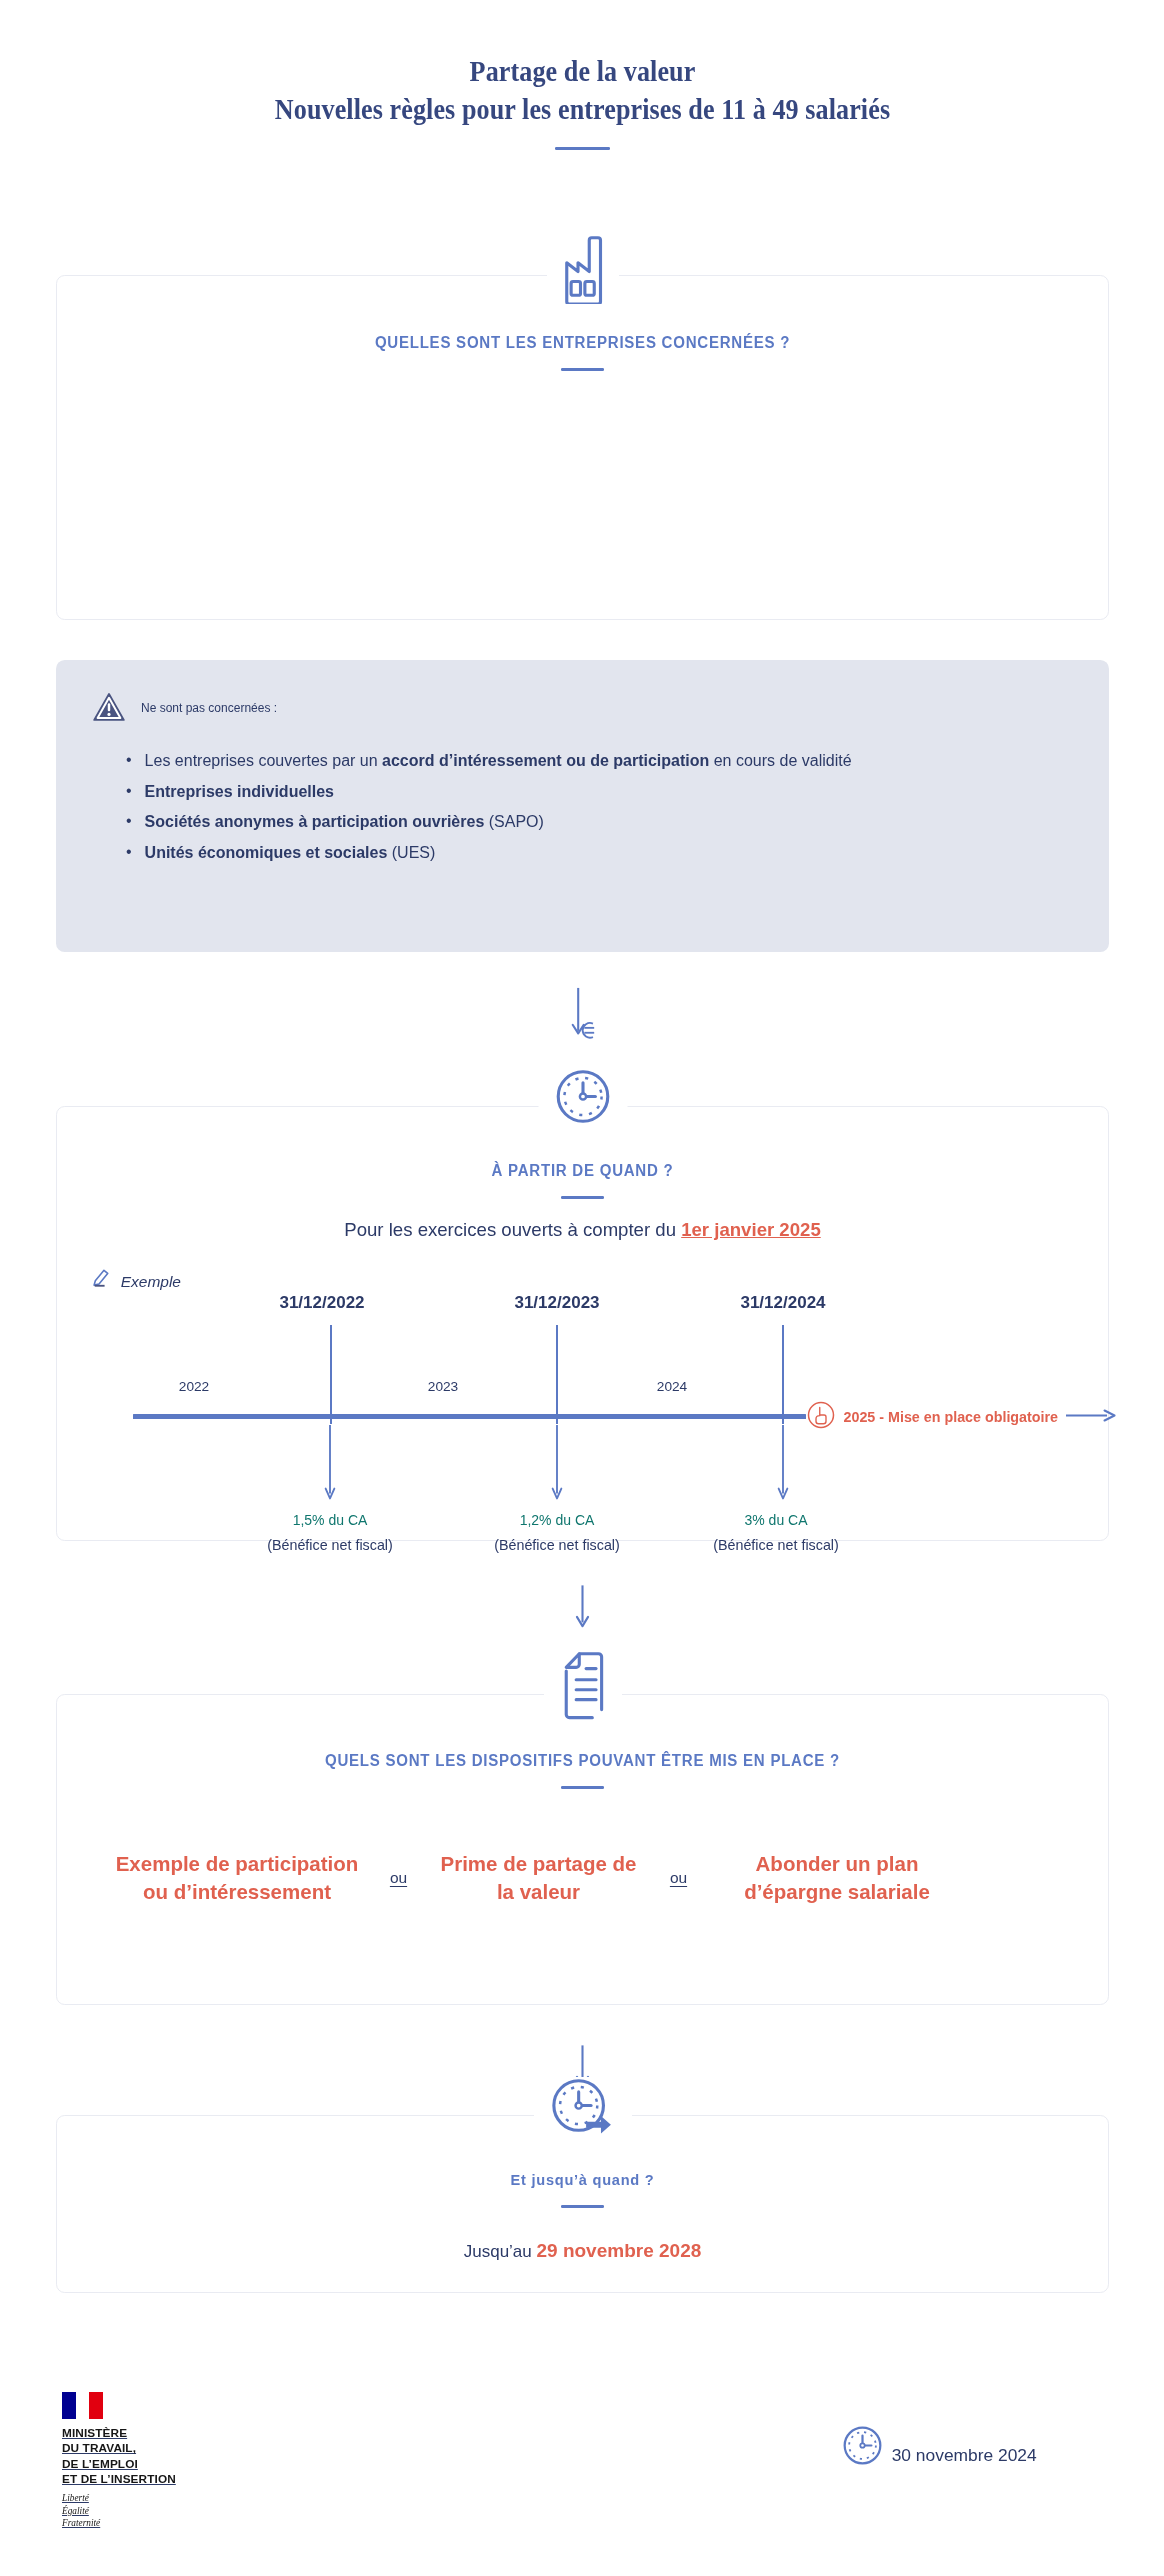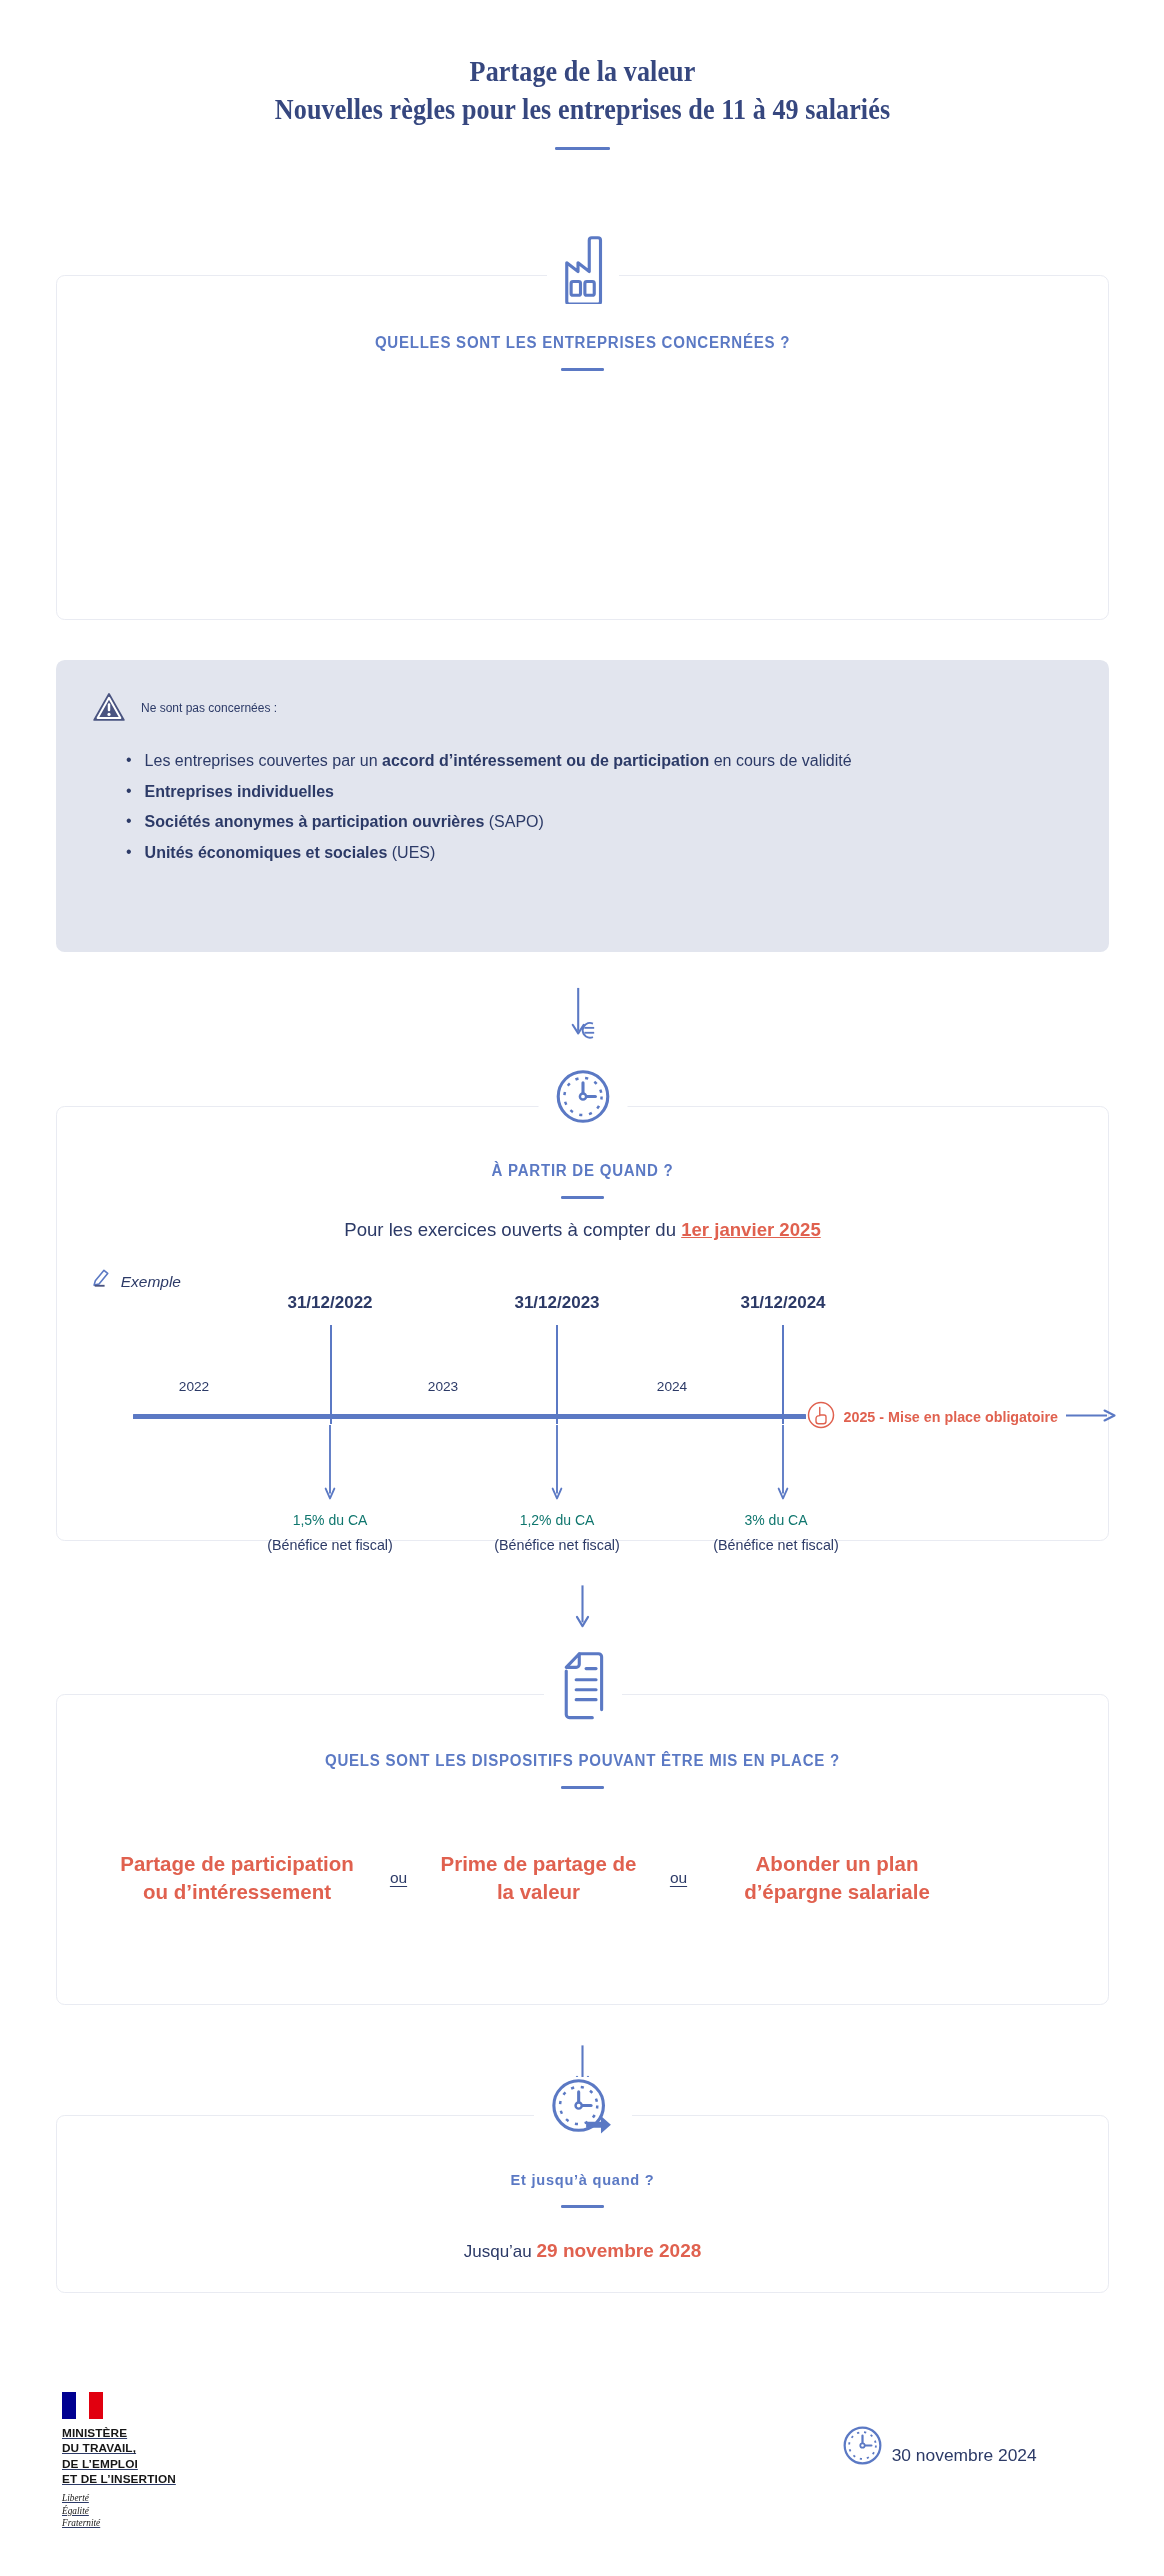--- a/index.html
+++ b/index.html
@@ -258,21 +258,21 @@
         <svg width="21" height="21" viewBox="0 0 34 34" fill="none">
           <path d="M7 24 L21 7 L27 12 L13 29 L5 31 Z" stroke="#5B79C4" stroke-width="2.6" stroke-linejoin="round"></path>
           <line x1="6" y1="32" x2="22" y2="32" stroke="#4A5480" stroke-width="3"></line>
         </svg>
       </span>
       <span>Exemple</span>
     </div>
 
     <div class="tl-wrap" style="top:186px;">
 
-      <div class="tl-date" style="left:273px;top:0;">31/12/2022</div>
+      <div class="tl-date" style="left:265px;top:0;">31/12/2022</div>
       <div class="tl-date" style="left:500px;top:0;">31/12/2023</div>
       <div class="tl-date" style="left:726px;top:0;">31/12/2024</div>
 
       <div class="tl-tick" style="left:273px;top:32px;height:99px;"></div>
       <div class="tl-tick" style="left:499px;top:32px;height:99px;"></div>
       <div class="tl-tick" style="left:725px;top:32px;height:99px;"></div>
 
       <div class="tl-year" style="left:137px;top:86px;text-align:center;">2022</div>
       <div class="tl-year" style="left:386px;top:86px;">2023</div>
       <div class="tl-year" style="left:615px;top:86px;">2024</div>
@@ -348,21 +348,21 @@
         <line x1="26" y1="48" x2="58" y2="48" stroke="#5B79C4" stroke-width="5" stroke-linecap="round"></line>
         <line x1="26" y1="64" x2="58" y2="64" stroke="#5B79C4" stroke-width="5" stroke-linecap="round"></line>
         <line x1="26" y1="80" x2="58" y2="80" stroke="#5B79C4" stroke-width="5" stroke-linecap="round"></line>
       </svg>
     </div>
 
     <div class="sect-head" style="margin-top:57px;">QUELS SONT LES DISPOSITIFS POUVANT ÊTRE MIS EN PLACE ?</div>
     <div class="sect-rule"></div>
 
     <div class="disp" style="top:155px;">
-      <div class="disp-item" style="width:248px;margin-left:56px;">Partage de participation ou d’intéressement</div>
+      <div class="disp-item" style="width:248px;margin-left:56px;">Exemple de participation ou d’intéressement</div>
       <div class="disp-or" style="width:75px;text-align:center;">ou</div>
       <div class="disp-item" style="width:205px;">Prime de partage de la valeur</div>
       <div class="disp-or" style="width:75px;text-align:center;">ou</div>
       <div class="disp-item" style="width:242px;">Abonder un plan d’épargne salariale</div>
     </div>
   </div>
 
   <div class="connector" style="top:2044px;">
     <span>
       <svg width="21" height="46" viewBox="0 0 34 74">

